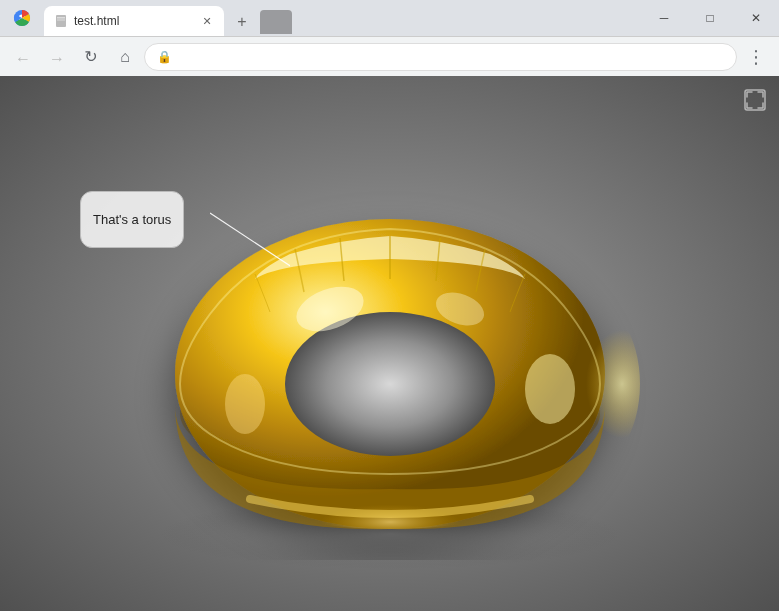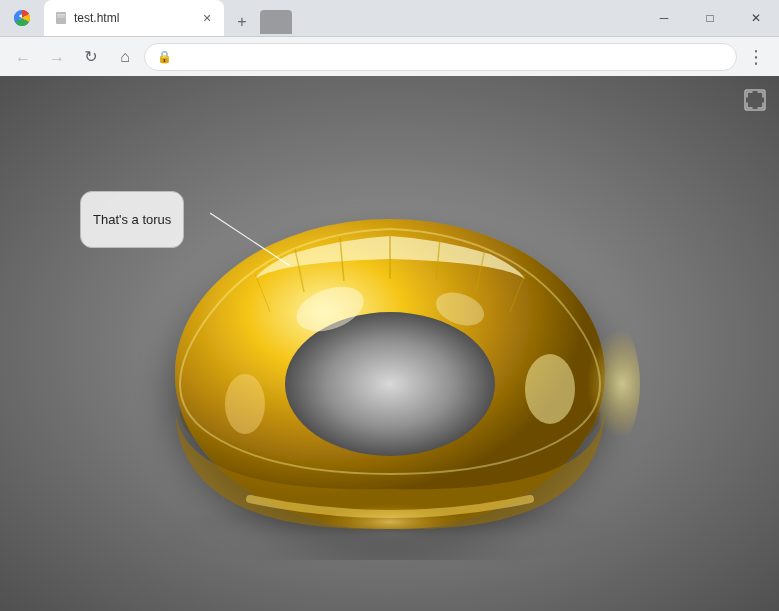--- a/index.html
+++ b/index.html
@@ -42,21 +42,21 @@
     }
 
     .tabs-area {
       display: flex;
       align-items: flex-end;
       flex: 1;
       height: 100%;
     }
 
     .tab {
-      height: 36px;
+      height: 30px;
       background: #fff;
       border-radius: 8px 8px 0 0;
       display: flex;
       align-items: center;
       padding: 0 8px 0 10px;
       gap: 6px;
       min-width: 180px;
       max-width: 240px;
       position: relative;
     }

